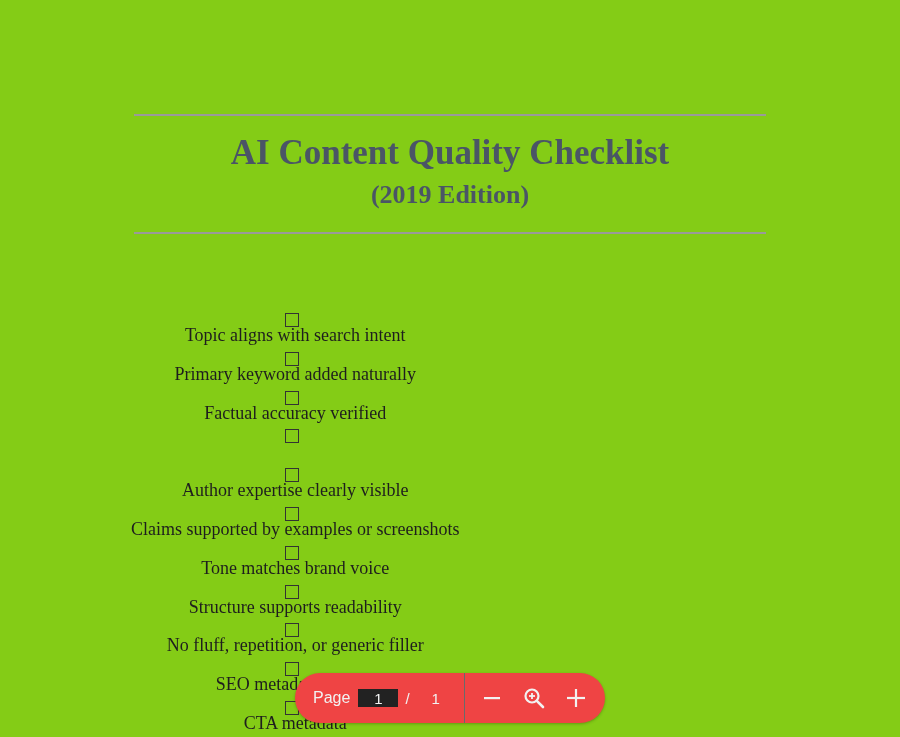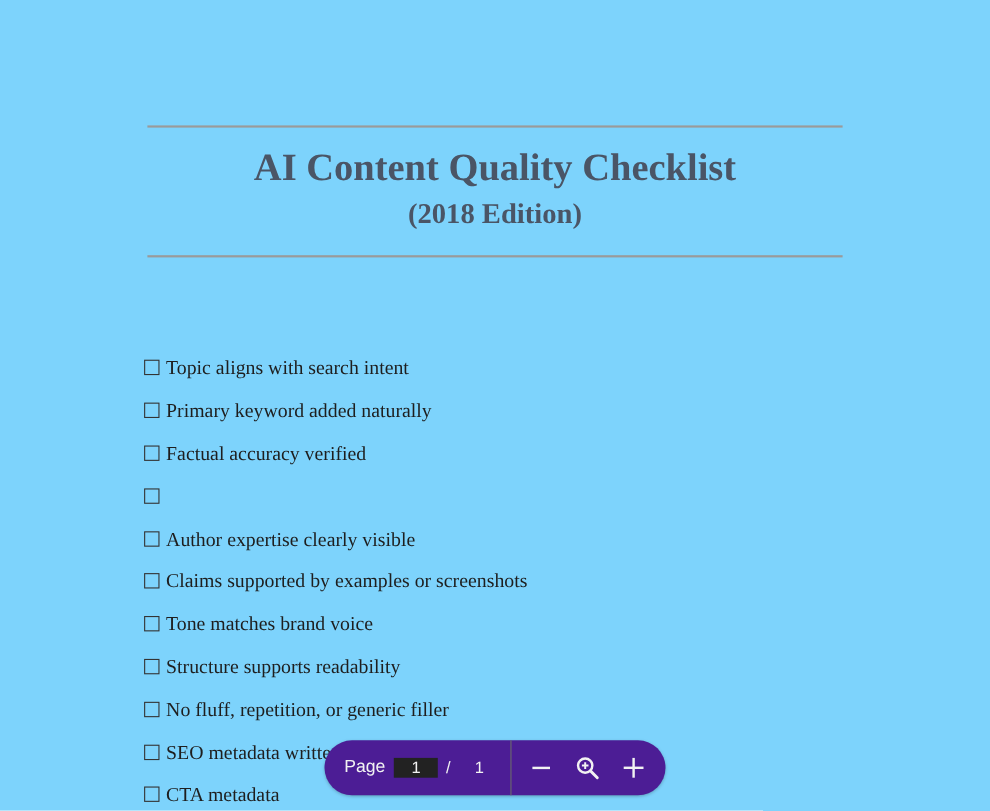--- a/index.html
+++ b/index.html
@@ -10,21 +10,21 @@
       overflow: hidden;
     }
     body {
       position: relative;
       font-family: "DejaVu Serif", "Liberation Serif", serif;
     }
     .page {
       position: absolute;
       left: 0; top: 0;
       width: 900px; height: 737px;
-      background: #7dd3fc;
+      background: #84cc16;
     }
     .rule {
       position: absolute;
       left: 134px;
       width: 632px;
       height: 0;
       border-top: 2px solid #9a9a9a;
     }
     .rule.top { top: 114px; }
     .rule.bottom { top: 232px; }
@@ -62,20 +62,21 @@
       list-style: none;
     }
     .check-item {
       display: flex;
       align-items: center;
       height: 38.8px;
       font-family: "Liberation Serif", "DejaVu Serif", serif;
       font-size: 18px;
       color: #1e1e1e;
       white-space: nowrap;
+      flex-direction: column;
     }
     .check-item .box {
       display: inline-block;
       width: 14px;
       height: 14px;
       border: 1.3px solid #333;
       margin-right: 6px;
       margin-top: -4px;
       flex: 0 0 auto;
       cursor: pointer;
@@ -86,21 +87,21 @@
     }
 
     
     .pdf-toolbar {
       position: absolute;
       left: 295px;
       top: 673px;
       width: 310px;
       height: 50px;
       border-radius: 25px;
-      background: #4c1d95;
+      background: #ef4444;
       display: flex;
       align-items: center;
       font-family: "Liberation Sans", "DejaVu Sans", sans-serif;
       color: #f2f2f2;
       box-shadow: 0 1px 3px rgba(0,0,0,0.25);
     }
     .tb-left {
       display: flex;
       align-items: center;
       width: 169px;
@@ -151,21 +152,21 @@
       cursor: pointer;
     }
     .tb-btn svg { display: block; }
   </style>
 </head>
 <body>
 
 <div class="page">
   <div class="rule top"></div>
   <h1 class="title">AI Content Quality Checklist</h1>
-  <h2 class="subtitle">(2018 Edition)</h2>
+  <h2 class="subtitle">(2019 Edition)</h2>
   <div class="rule bottom"></div>
 
   <ul class="checklist">
     <li class="check-item">
       <span class="box"></span>
       <span class="label">Topic aligns with search intent</span>
     </li>
     <li class="check-item">
       <span class="box"></span>
       <span class="label">Primary keyword added naturally</span>

